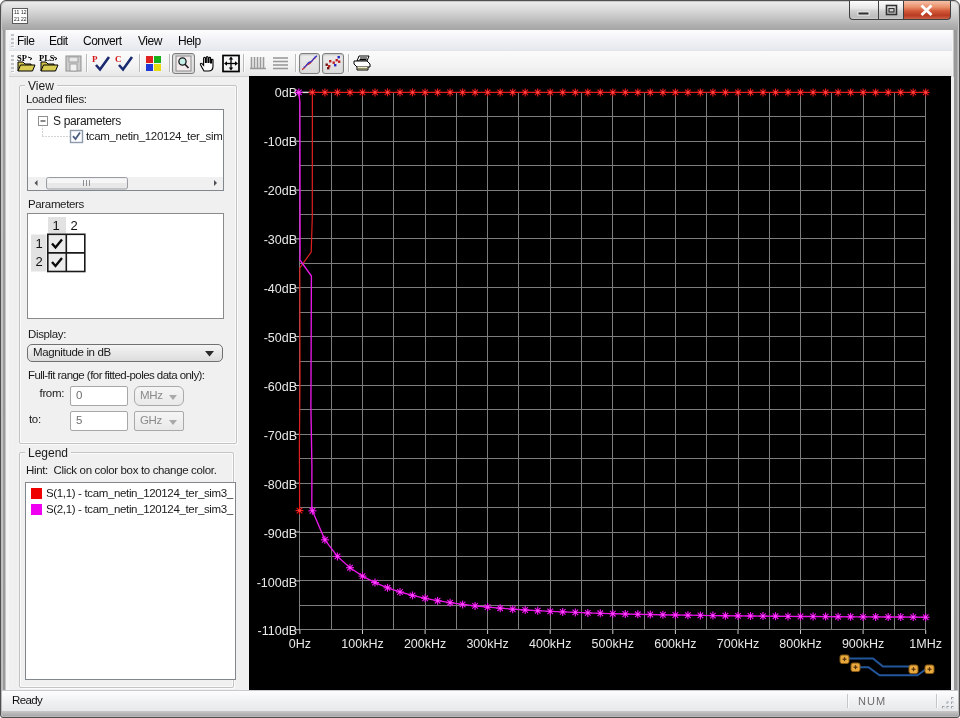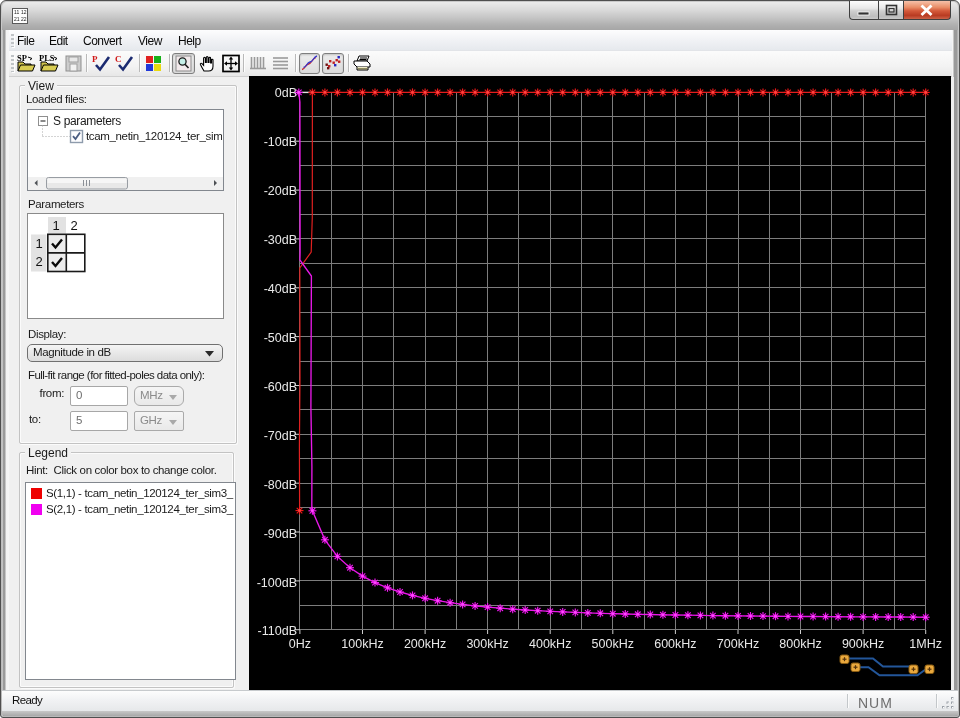--- a/index.html
+++ b/index.html
@@ -541,21 +541,21 @@
           </g>
         </g>
       </g>
     </svg>
     </div>
   </div>
   <div id="status">
     <span style="position:absolute;left:10px;top:3px;font-size:11.5px;letter-spacing:-0.6px">Ready</span>
     <div style="position:absolute;left:845px;top:3px;width:1px;height:14px;background:#c3c7ca;box-shadow:1px 0 0 #fbfbfb"></div>
     <div style="position:absolute;left:934px;top:3px;width:1px;height:14px;background:#c3c7ca;box-shadow:1px 0 0 #fbfbfb"></div>
-    <span style="position:absolute;left:856px;top:4px;color:#6e6e6e;font-size:14px;letter-spacing:1px">NUM</span>
+    <span style="position:absolute;left:856px;top:4px;color:#6e6e6e;font-size:11px;letter-spacing:1px">NUM</span>
     <svg width="18" height="18" style="position:absolute;left:936px;top:2px">
       <g fill="#9ba1a8">
         <rect x="13" y="13" width="2.4" height="2.4"></rect>
           <rect x="13" y="8.5" width="2.4" height="2.4"></rect>
         <rect x="8.5" y="13" width="2.4" height="2.4"></rect>
           <rect x="13" y="4" width="2.4" height="2.4"></rect>
         <rect x="8.5" y="8.5" width="2.4" height="2.4"></rect>
           <rect x="4" y="13" width="2.4" height="2.4"></rect>
       </g>
       <g fill="#fdfdfd">

